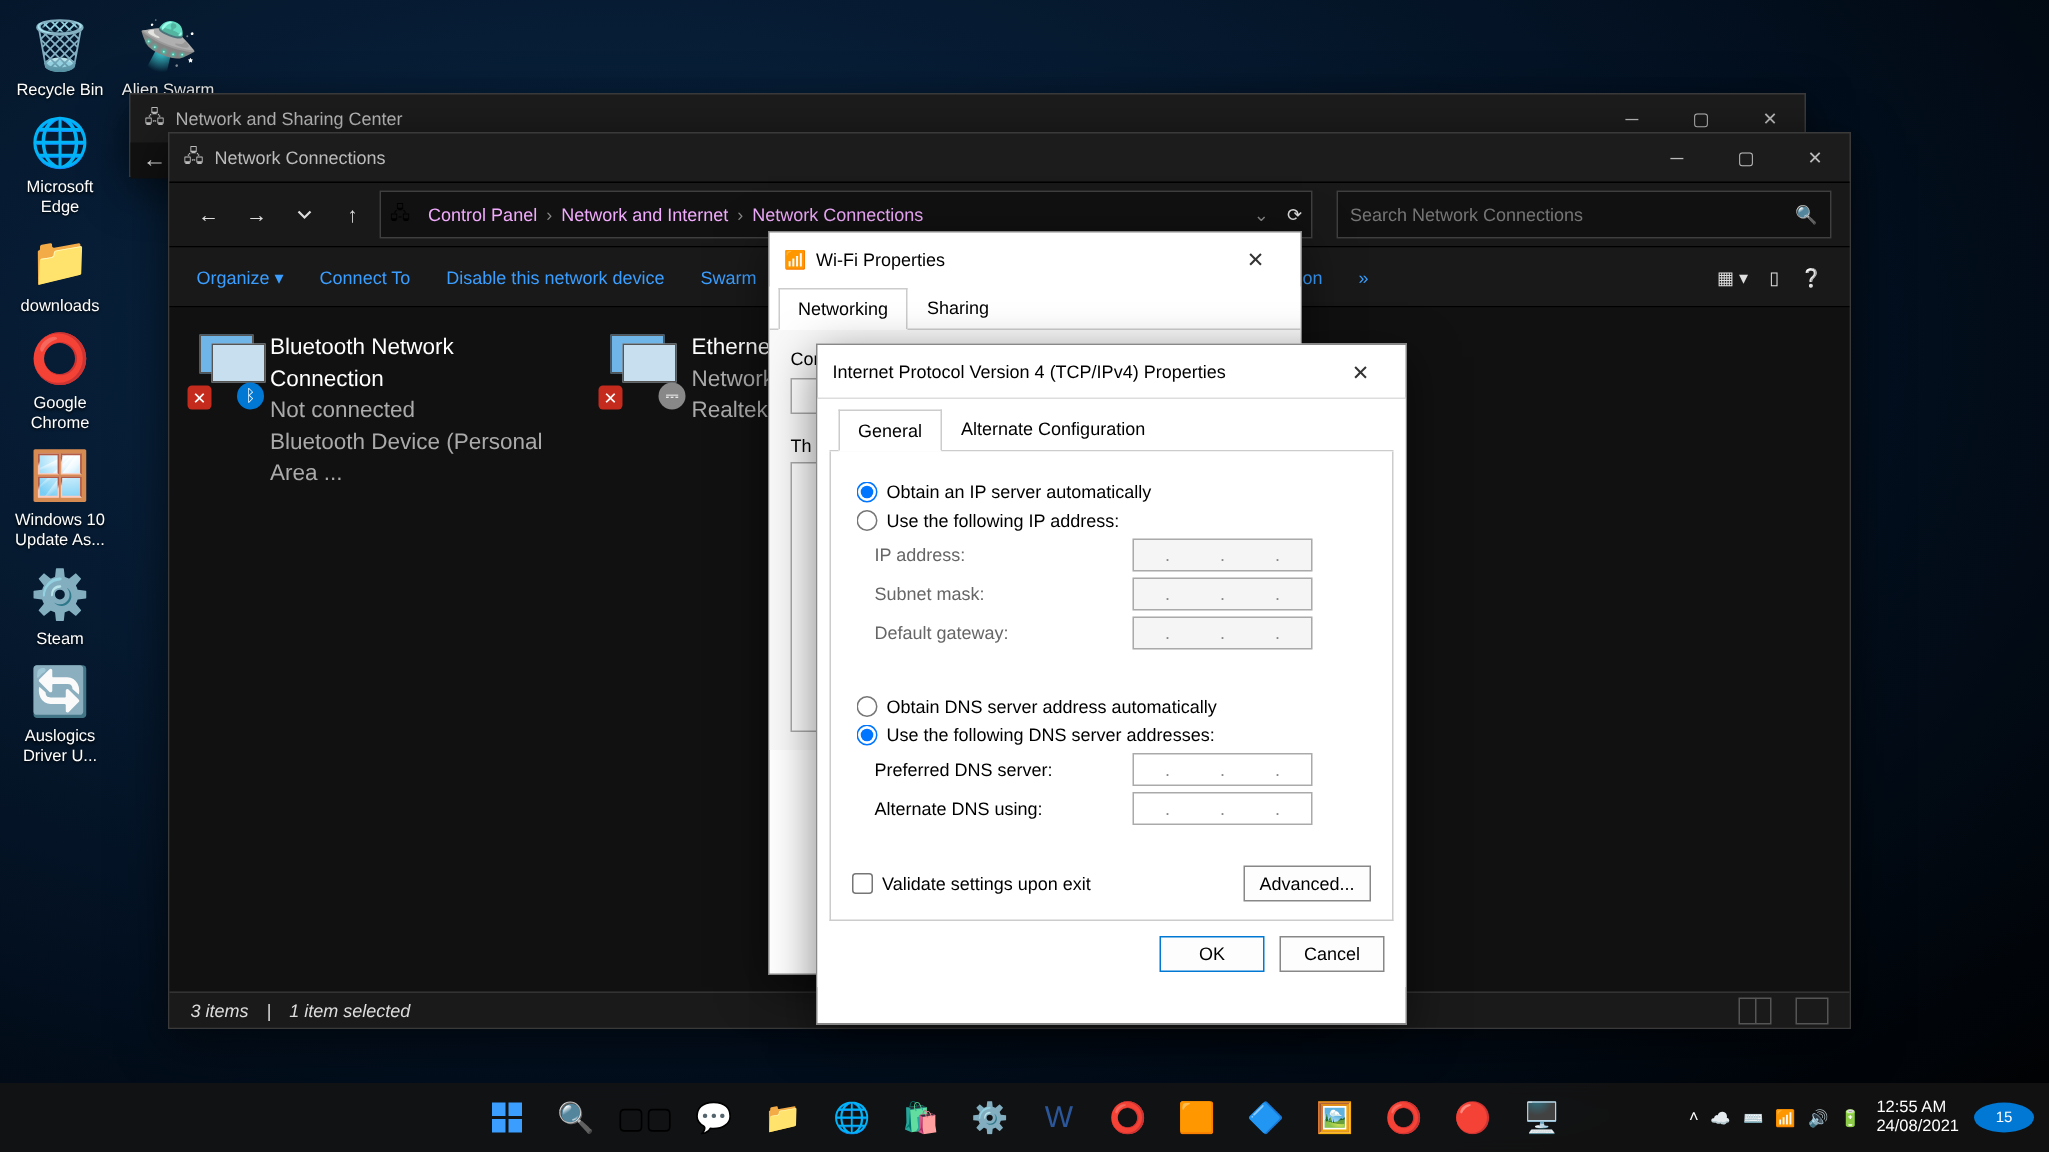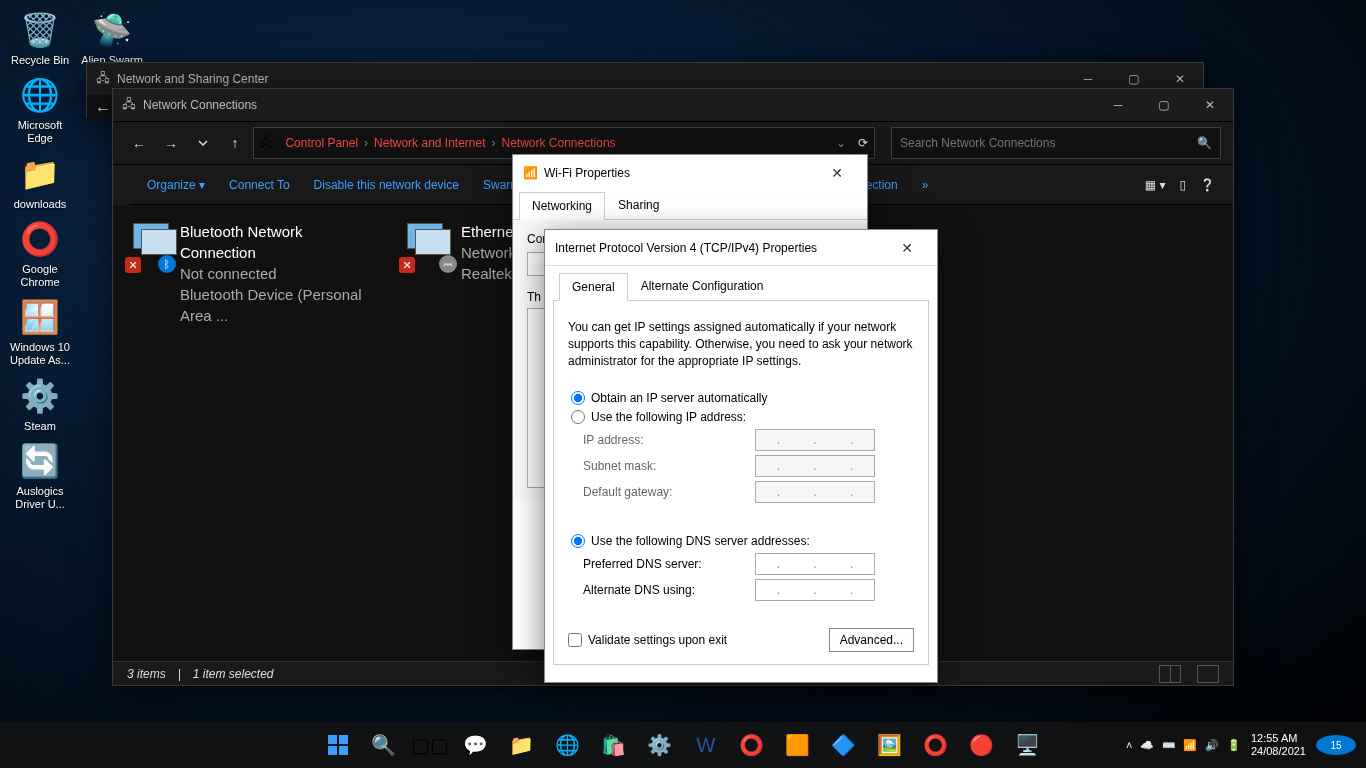--- a/index.html
+++ b/index.html
@@ -14,26 +14,26 @@
 
 .win { position:absolute; background:#1c1c1c; border:1px solid #3a3a3a; box-shadow:0 8px 30px rgba(0,0,0,.6); }
 .titlebar { height:32px; display:flex; align-items:center; color:#bbb; font-size:12px; padding-left:8px; }
 .titlebar .ti { width:16px; height:16px; margin-right:6px; display:inline-flex; align-items:center; justify-content:center; }
 .tbtns { margin-left:auto; display:flex; }
 .tbtn { width:46px; height:32px; display:flex; align-items:center; justify-content:center; color:#bbb; cursor:pointer; }
 
 
 .navrow { height:44px; display:flex; align-items:center; gap:4px; padding:0 12px; border-top:1px solid #000; border-bottom:1px solid #000; background:#191919; }
 .navbtn { width:28px; height:28px; display:flex; align-items:center; justify-content:center; color:#ddd; cursor:pointer; font-size:14px; }
-.crumb { color:#ef4444; padding:0 6px; cursor:pointer; }
+.crumb { color:#f0abfc; padding:0 6px; cursor:pointer; }
 .sep { color:#888; }
 .addrbox { flex:1; display:flex; align-items:center; height:32px; border:1px solid #3f3f3f; background:#111; padding:0 6px; }
 .searchbox { width:330px; height:32px; border:1px solid #3f3f3f; background:#111; display:flex; align-items:center; padding:0 8px; color:#888; margin-left:12px; }
 .searchbox input { background:transparent; border:none; outline:none; color:#ddd; flex:1; font-size:12px; }
-.cmdrow { height:40px; display:flex; align-items:center; gap:24px; padding:0 18px; color:#3b9eff; background:#191919; border-bottom:1px solid #000;margin-left:16px; }
+.cmdrow { height:40px; display:flex; align-items:center; gap:24px; padding:0 18px; color:#3b9eff; background:#191919; border-bottom:1px solid #000; }
 .cmd { cursor:pointer; }
 .rtools { margin-left:auto; display:flex; gap:14px; color:#ddd; align-items:center; }
 
 
 .clientarea { background:#111; position:absolute; top:116px; left:0; right:0; bottom:24px; padding:16px; display:flex; gap:24px; }
 .conn { display:flex; gap:10px; width:250px; }
 .conn .cicon { width:48px; height:48px; position:relative; }
 .conn .cicon .screen { width:36px; height:26px; background:#6fb5e8; border:1px solid #555; position:absolute; top:2px; left:4px; }
 .conn .cicon .screen2 { width:36px; height:26px; background:#c8dff0; border:1px solid #555; position:absolute; top:8px; left:12px; }
 .conn .cicon .x { position:absolute; bottom:-4px; left:-4px; width:16px; height:16px; background:#c42b1c; border-radius:3px; color:#fff; font-size:11px; display:flex; align-items:center; justify-content:center; }
@@ -244,21 +244,20 @@
   <div class="dtitle" style="border-bottom:1px solid #ddd">
     <span>Internet Protocol Version 4 (TCP/IPv4) Properties</span>
     <div class="x">✕</div>
   </div>
   <div style="padding:6px 8px 0;background:#fff">
     <div class="tabs" style="border-bottom:1px solid #ccc">
       <div class="tab active">General</div>
       <div class="tab">Alternate Configuration</div>
     </div>
     <div class="dlgbody" style="background:#fff;border:1px solid #ccc;border-top:none;padding:12px 14px">
-      <div class="info">You can get IP settings assigned automatically if your network supports this capability. Otherwise, you need to ask your network administrator for the appropriate IP settings.</div>
 
       <div class="group">
         <label class="radio">
           <input type="radio" name="ip" checked="" style="">
           <span>Obtain an IP server automatically</span>
         </label>
         <label class="radio">
           <input type="radio" name="ip" style="">
           <span>Use the following IP address:</span>
         </label>
@@ -283,20 +282,24 @@
             <div class="ipinput dis">
               <span>.</span>
               <span>.</span>
               <span>.</span>
             </div>
           </div>
       </div>
 
       <div class="group" style="margin-top:10px">
         <label class="radio">
+          <input type="radio" name="dns" style="">
+          <span>Obtain DNS server address automatically</span>
+        </label>
+        <label class="radio">
           <input type="radio" name="dns" checked="" style="">
           <span>Use the following DNS server addresses:</span>
         </label>
         <div class="fieldrow">
             <div class="flabel en">Preferred DNS server:</div>
             <div class="ipinput">
               <span>.</span>
               <span>.</span>
               <span>.</span>
             </div>
@@ -314,20 +317,24 @@
       <div style="display:flex;align-items:center;margin-top:14px">
         <label class="chk" style="margin-top:0">
           <input type="checkbox" style="">
           <span>Validate settings upon exit</span>
         </label>
         <div style="margin-left:auto">
           <button class="btn">Advanced...</button>
         </div>
       </div>
     </div>
+  </div>
+  <div class="dlgfoot" style="background:#fff">
+    <button class="btn primary">OK</button>
+    <button class="btn">Cancel</button>
   </div>
 </div>
 
 <div class="taskbar">
   <div class="tcenter">
     <div class="tico">
         <svg width="22" height="22">
           <rect x="1" y="1" width="9" height="9" fill="#3b9eff"></rect>
           <rect x="12" y="1" width="9" height="9" fill="#3b9eff"></rect>
           <rect x="1" y="12" width="9" height="9" fill="#3b9eff"></rect>

